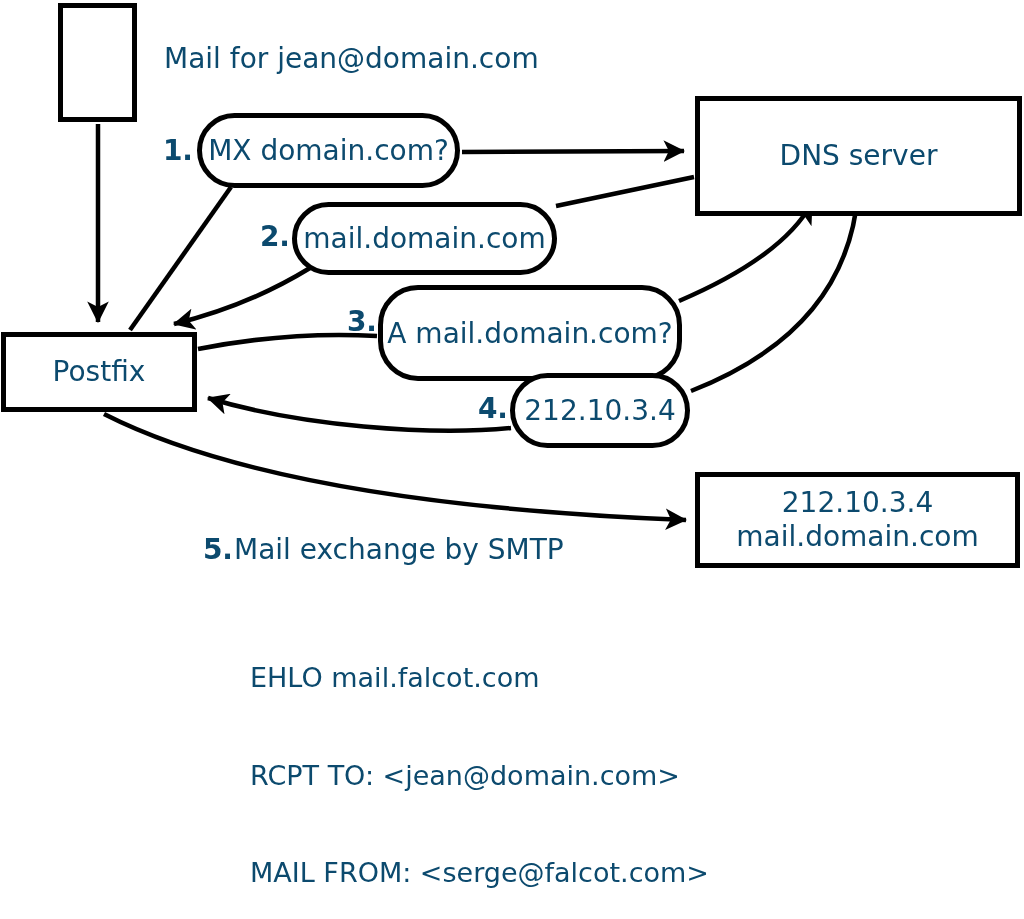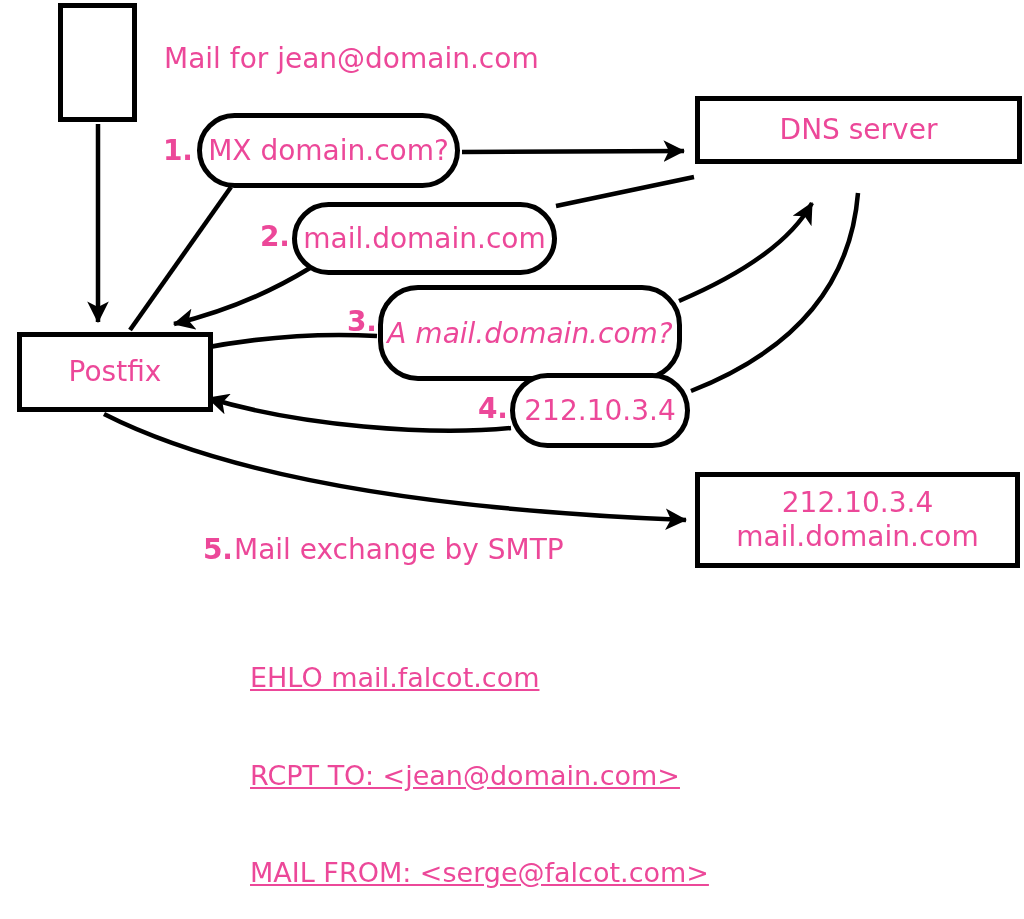--- a/index.html
+++ b/index.html
@@ -6,21 +6,21 @@
     margin: 0;
     padding: 0;
     background: #ffffff;
   }
   #canvas {
     position: relative;
     width: 1024px;
     height: 919px;
     background: #ffffff;
     font-family: "DejaVu Sans", "Liberation Sans", sans-serif;
-    color: #ec4899;
+    color: #0c4a6e;
     overflow: hidden;
   }
   #connectors {
     position: absolute;
     left: 0; top: 0;
     width: 1024px; height: 919px;
   }
   .node {
     position: absolute;
     background: #ffffff;
@@ -61,21 +61,20 @@
   .smtp-block {
     position: absolute;
     left: 250px;
     top: 597px;
     font-size: 27px;
     line-height: 32.5px;
     white-space: pre;
   }
   .smtp-line {
     height: 32.5px;
-    text-decoration: underline;
   }
   .target-line {
     display: block;
   }
 </style>
 </head>
 <body>
 
 <div id="canvas">
 
@@ -96,42 +95,42 @@
       <path d="M 858 193 Q 847 330 691 391"></path>
       <path d="M 511 428 C 430 436 300 426 208 398" marker-end="url(#ah)"></path>
       <path d="M 104 414 C 230 478 430 510 686 520" marker-end="url(#ah)"></path>
     </g>
   </svg>
 
   <div class="node" style="left:58px; top:3px; width:79px; height:119px;"></div>
 
   <div class="label-text" style="left:164px; top:42px;">Mail for jean@domain.com</div>
 
-  <div class="node" style="left:695px; top:96px; width:327px; height:68px;">
+  <div class="node" style="left:695px; top:96px; width:327px; height:120px;">
     <span>DNS server</span>
   </div>
 
-  <div class="node" style="left:17px; top:332px; width:196px; height:80px;">
+  <div class="node" style="left:1px; top:332px; width:196px; height:80px;">
     <span>Postfix</span>
   </div>
 
   <div class="node" style="left:695px; top:472px; width:325px; height:96px;">
     <span>
       <span class="target-line">212.10.3.4</span>
       <span class="target-line">mail.domain.com</span>
     </span>
   </div>
 
   <div class="pill" style="left:197px; top:113px; width:263px; height:75px;">
     <span>MX domain.com?</span>
   </div>
   <div class="pill" style="left:292px; top:202px; width:265px; height:73px;">
     <span>mail.domain.com</span>
   </div>
-  <div class="pill" style="left:378px; top:285px; width:304px; height:96px;font-style:italic;">
+  <div class="pill" style="left:378px; top:285px; width:304px; height:96px;">
     <span>A mail.domain.com?</span>
   </div>
   <div class="pill" style="left:510px; top:373px; width:180px; height:75px;">
     <span>212.10.3.4</span>
   </div>
 
   <div class="step-number" style="left:120px; top:134px; width:73px;">1.</div>
   <div class="step-number" style="left:217px; top:220px; width:73px;">2.</div>
   <div class="step-number" style="left:304px; top:305px; width:73px;">3.</div>
   <div class="step-number" style="left:435px; top:392px; width:73px;">4.</div>

